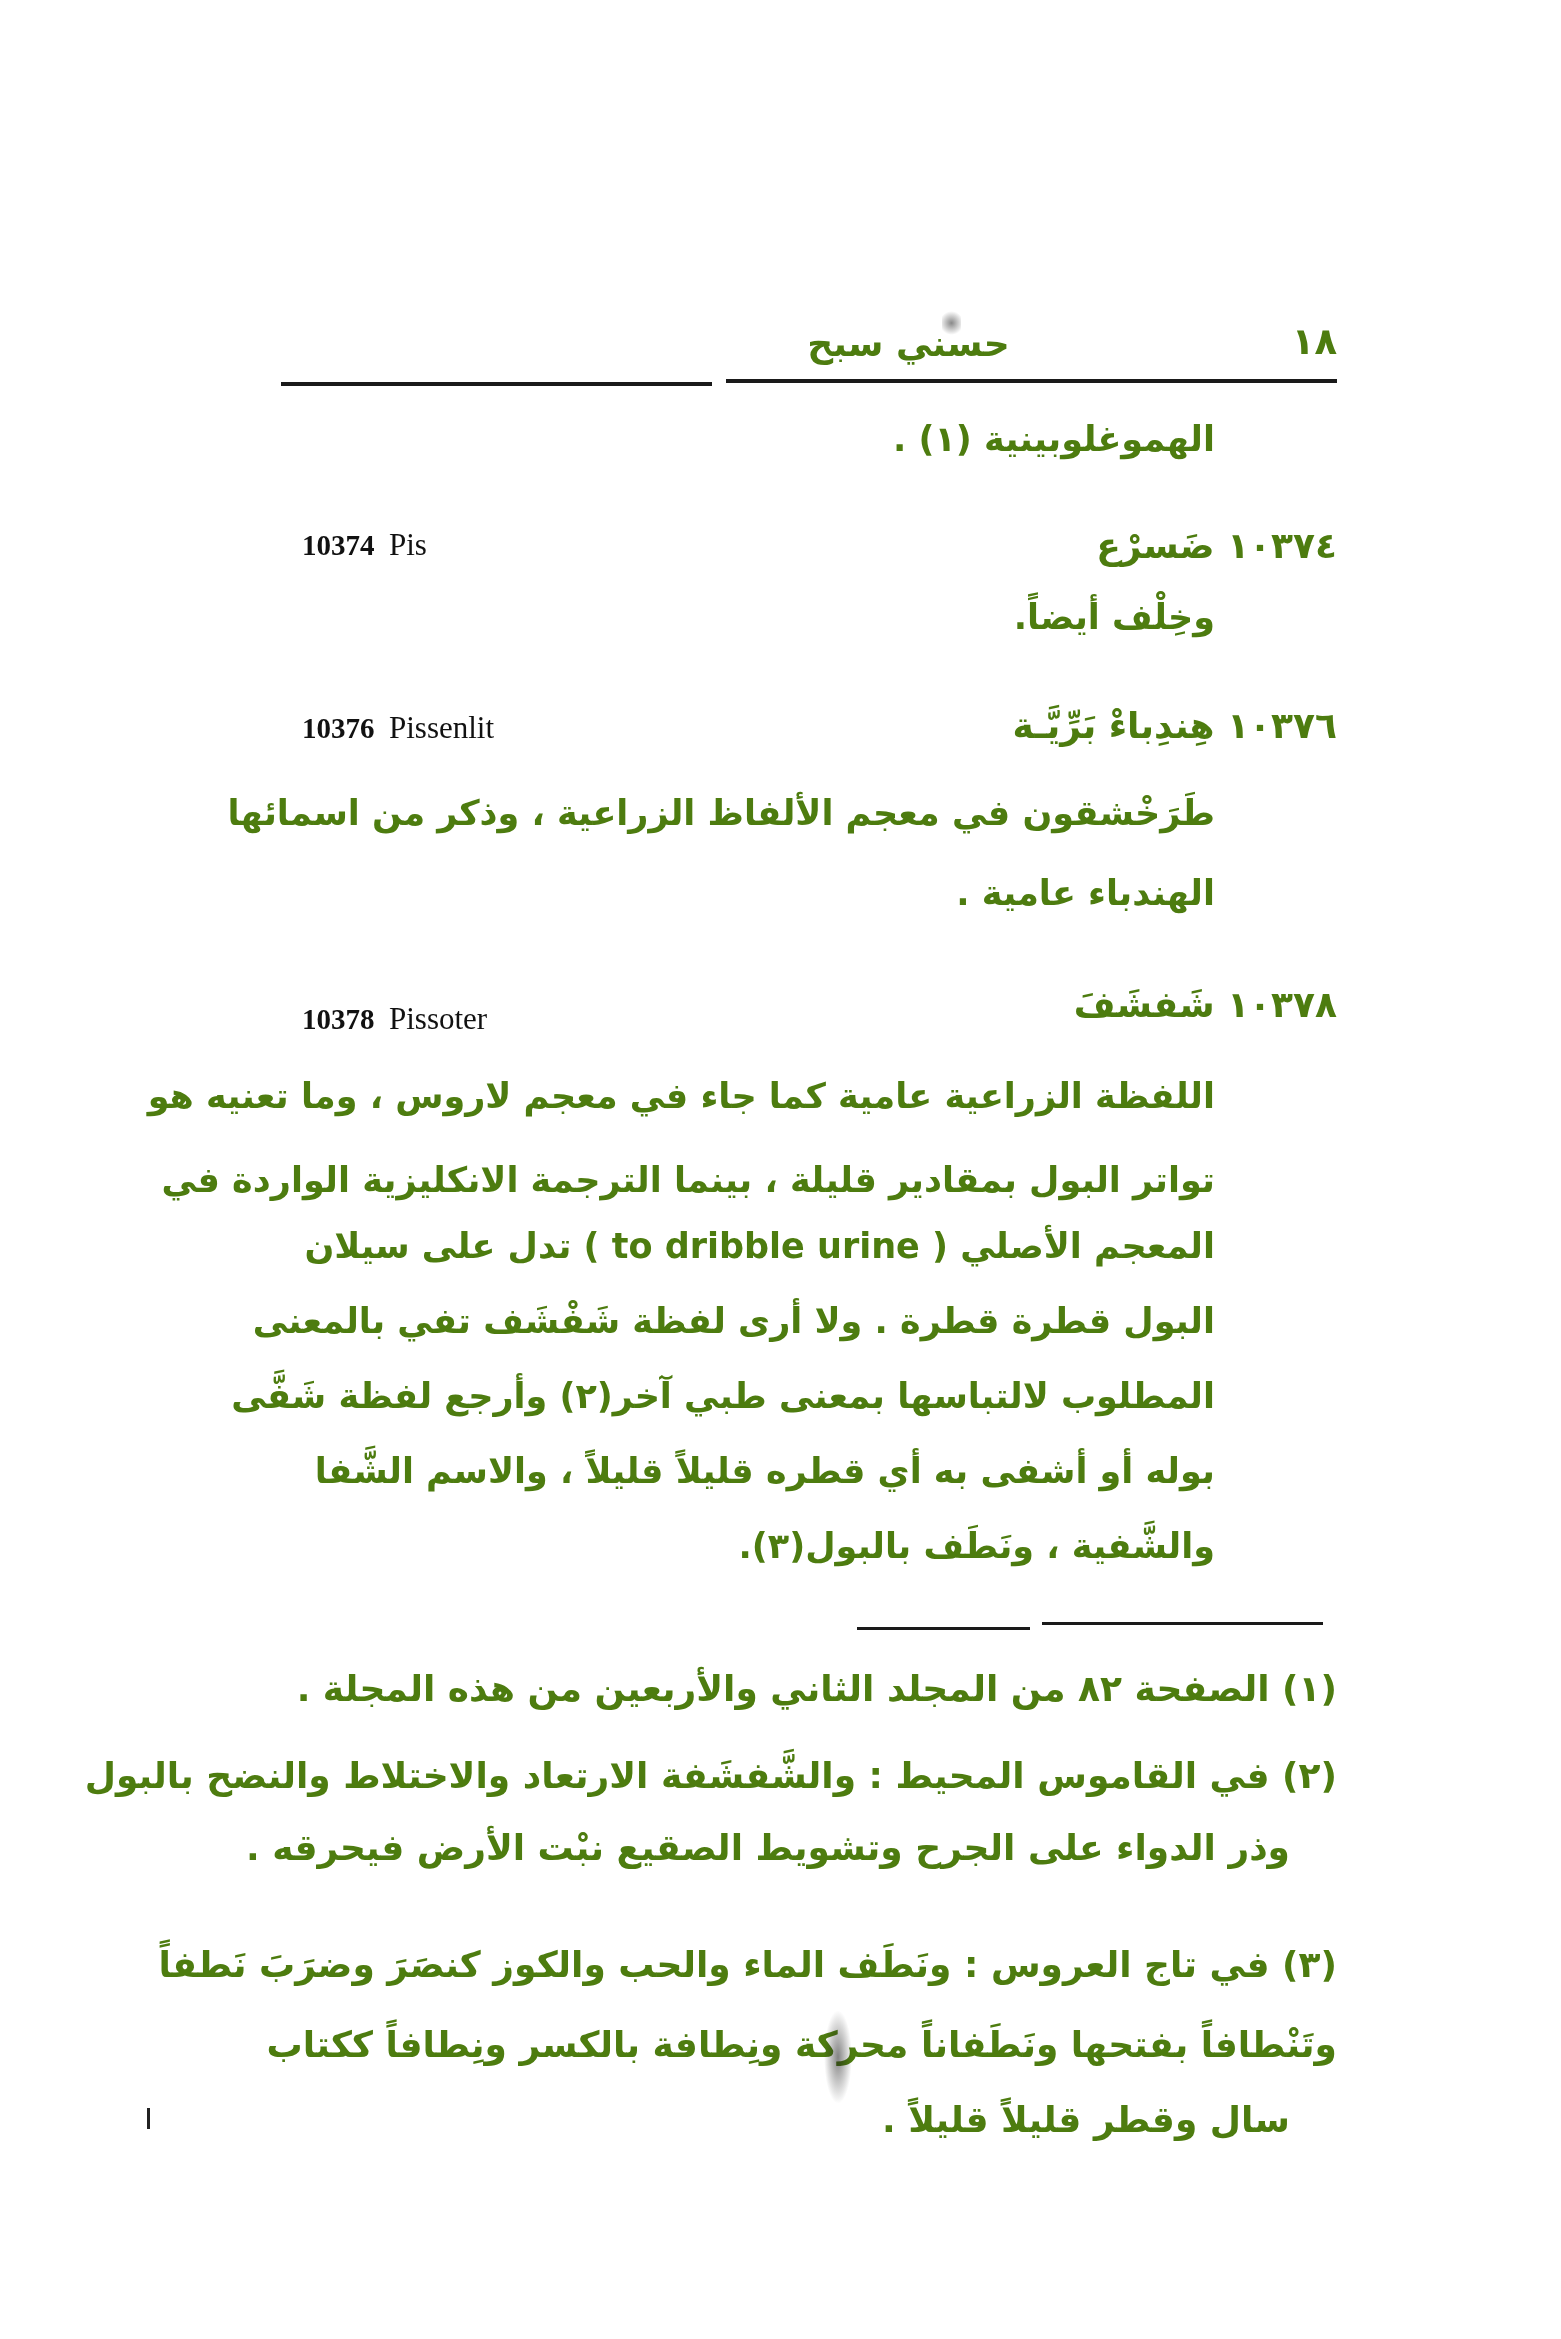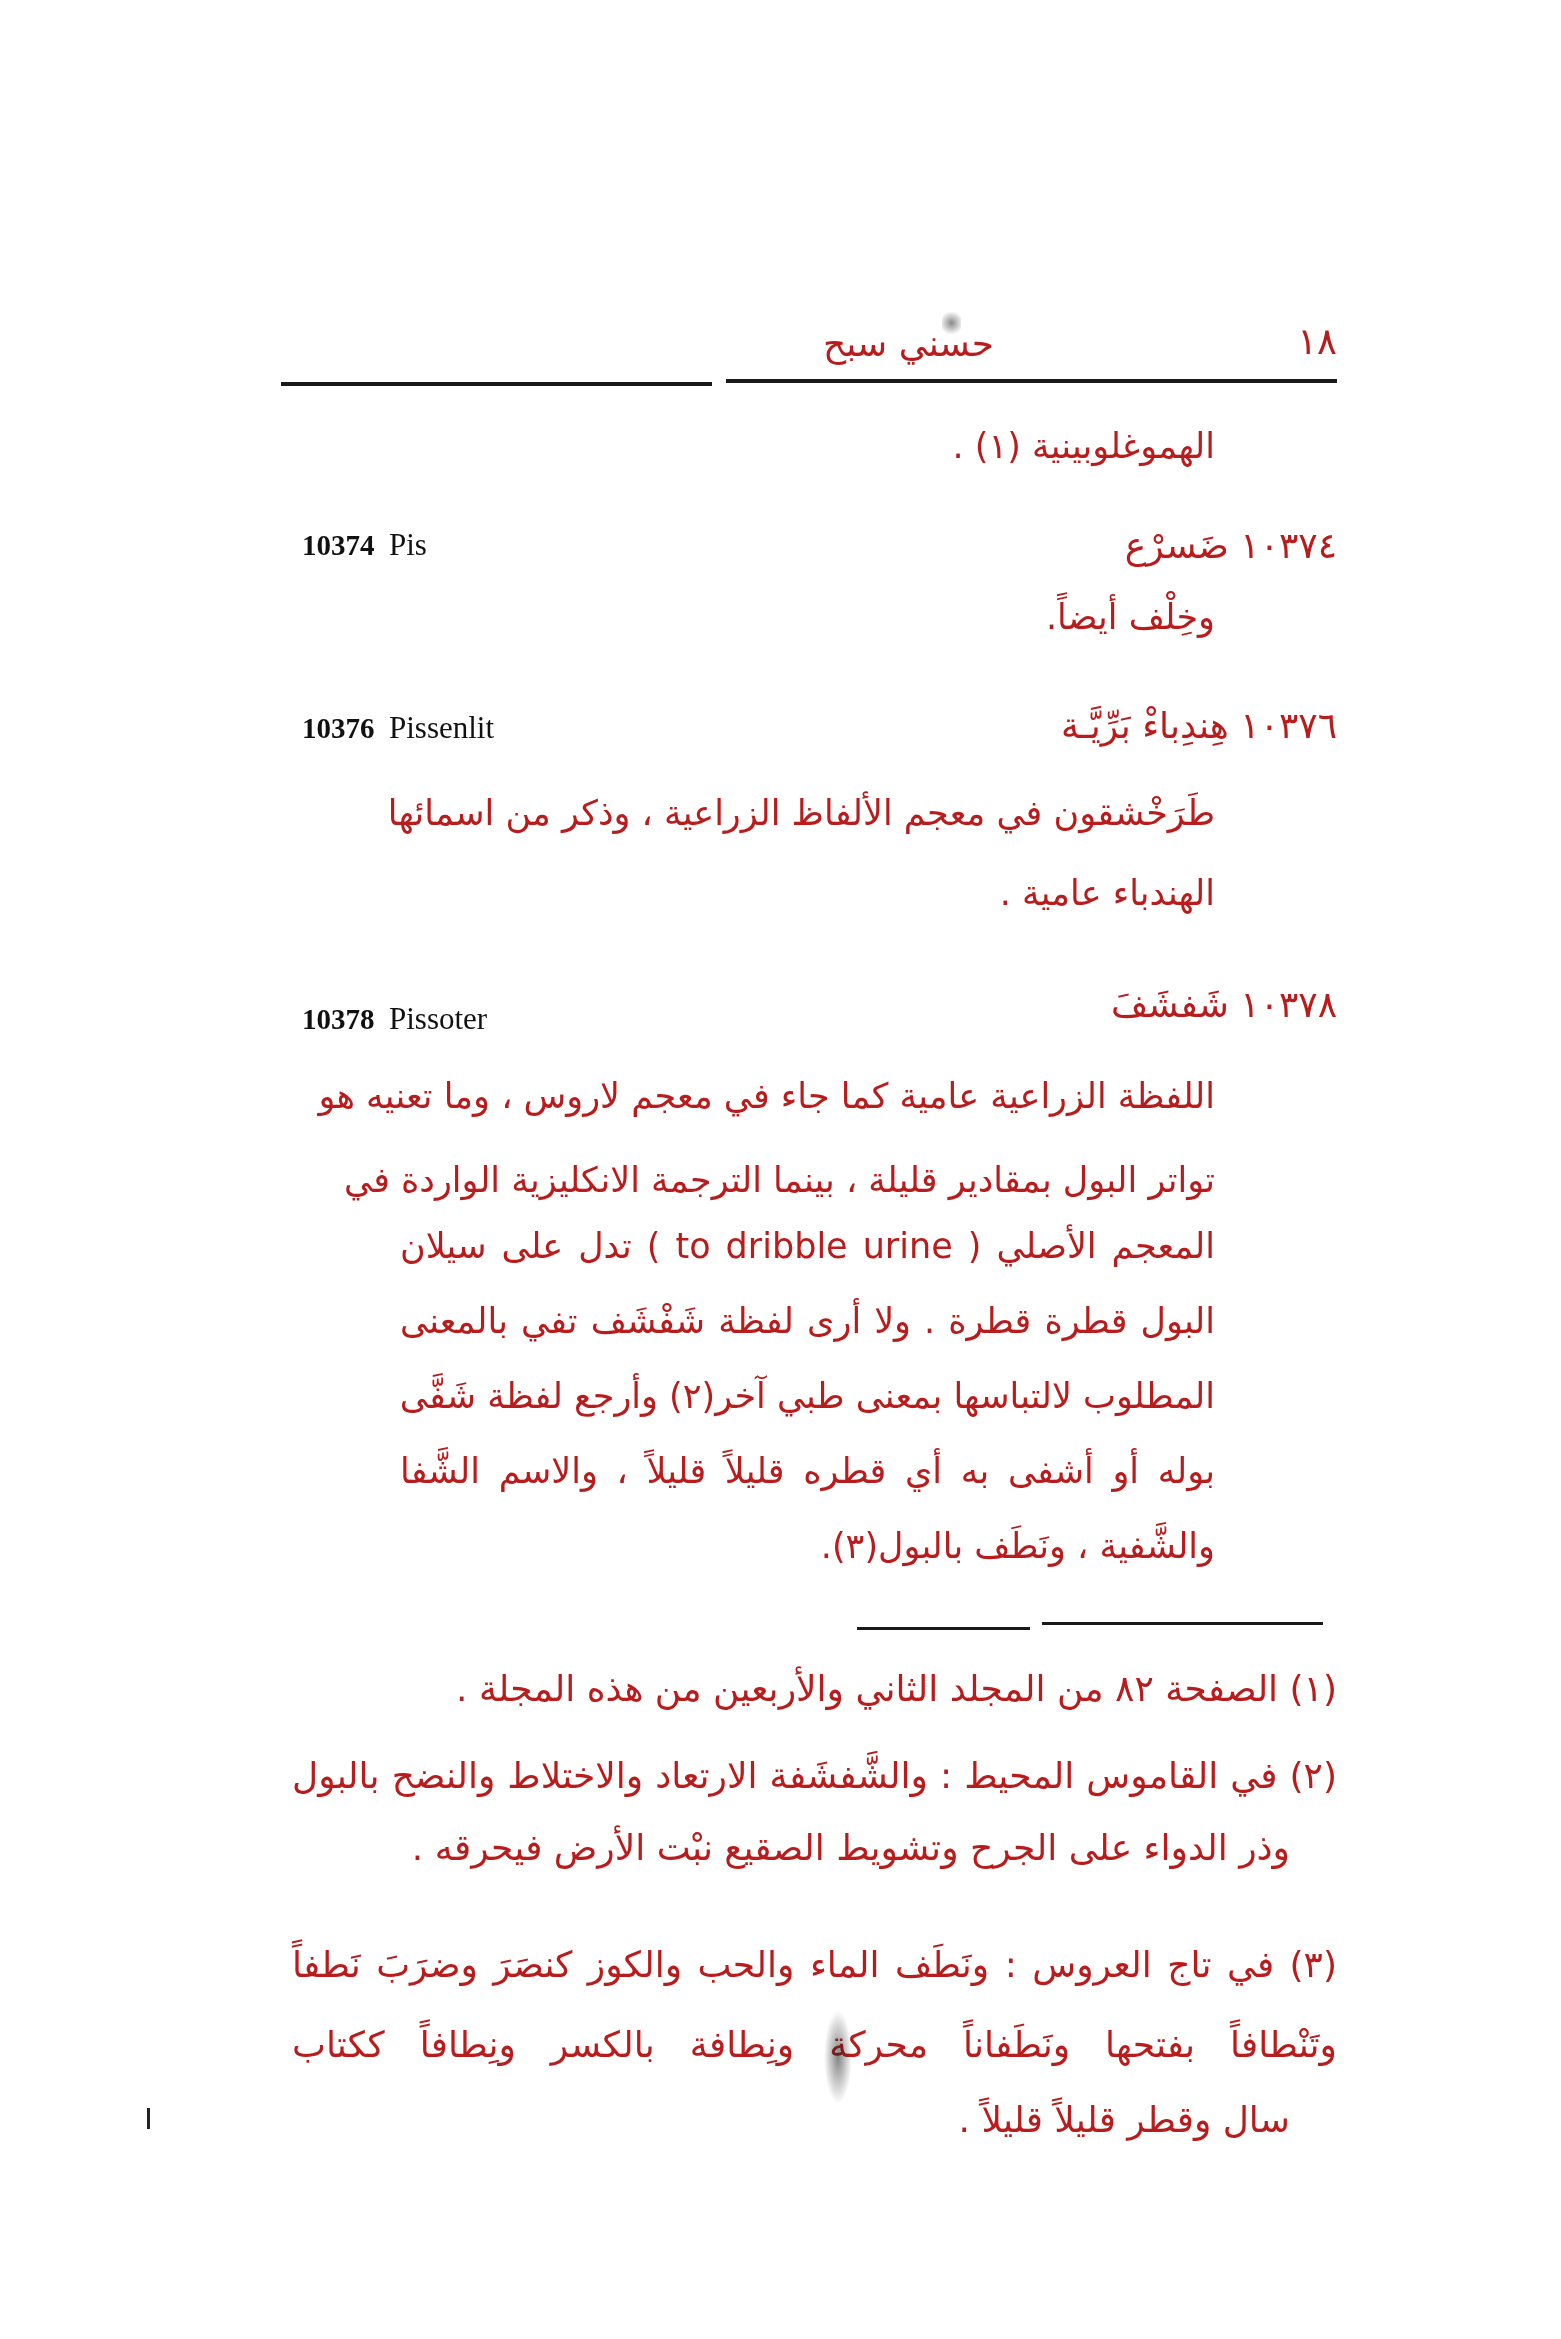--- a/index.html
+++ b/index.html
@@ -1,35 +1,35 @@
 <!DOCTYPE html>
 <html style="font-size:15px"><head>
 <meta charset="utf-8">
 <style>
   html, body { margin: 0; padding: 0; background: #ffffff; }
   body { width: 1562px; height: 2339px; position: relative; overflow: hidden;
          font-family: "DejaVu Sans", sans-serif; color: #111111; }
   .abs { position: absolute; }
-  .ar { direction: rtl; font-family: "DejaVu Sans", sans-serif; font-weight: normal; color: #b91c1c; white-space: nowrap; }
+  .ar { direction: rtl; font-family: "DejaVu Sans", sans-serif; font-weight: bold; color: #4d7c0f; white-space: nowrap; }
   .en { direction: ltr; font-family: "Liberation Serif", "DejaVu Serif", serif; color: #111; white-space: nowrap; }
   .rule { background: #1a1a1a; height: 3.7px; }
 
   
   #page-number { right: 225px; top: 320px; font-size: 37px; }
   #running-title { left: 740px; width: 337px; text-align: center; top: 323px; font-size: 36px; }
   #header-rule-left { left: 281px; width: 431px; top: 382px; }
   #header-rule-right { left: 726px; width: 611px; top: 379px; }
 
   
   .line { right: 347px; font-size: 35px; line-height: 1; }
   .entry-num-ar { right: 225px; font-size: 36px; }
   .entry-en { left: 302px; font-size: 29px; font-weight: bold; }
   .entry-en .word { font-weight: normal; font-size: 31px; margin-top: 32px; }
 
-  #cont-line { top: 422px; margin-top: 7px; }
+  #cont-line { top: 422px; }
 
   #e1-ar { top: 525px; }
   #e1-en { top: 527px; }
   #e1-l1 { top: 600px; }
 
   #e2-ar { top: 705px; }
   #e2-en { top: 710px; }
   #e2-l1 { top: 796px; }
   #e2-l2 { top: 876px; }
 

